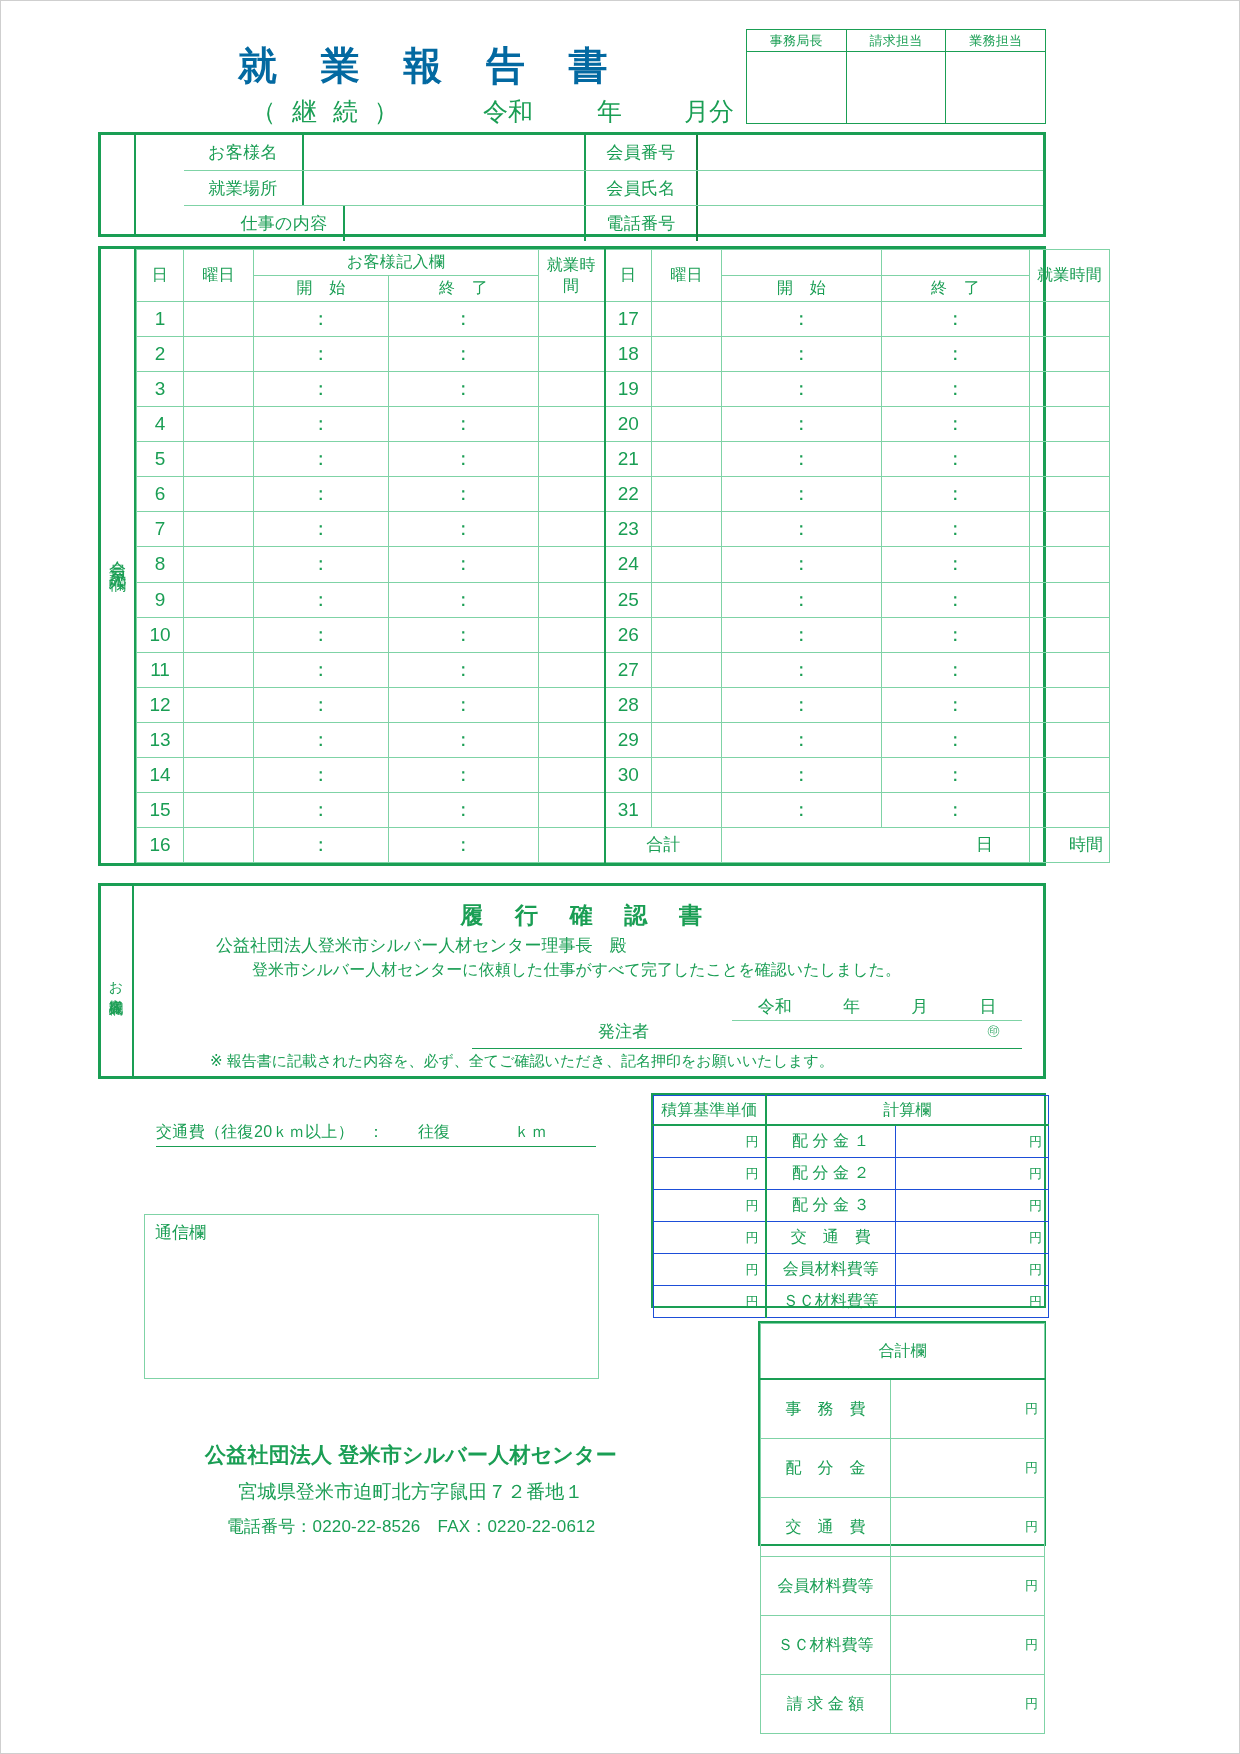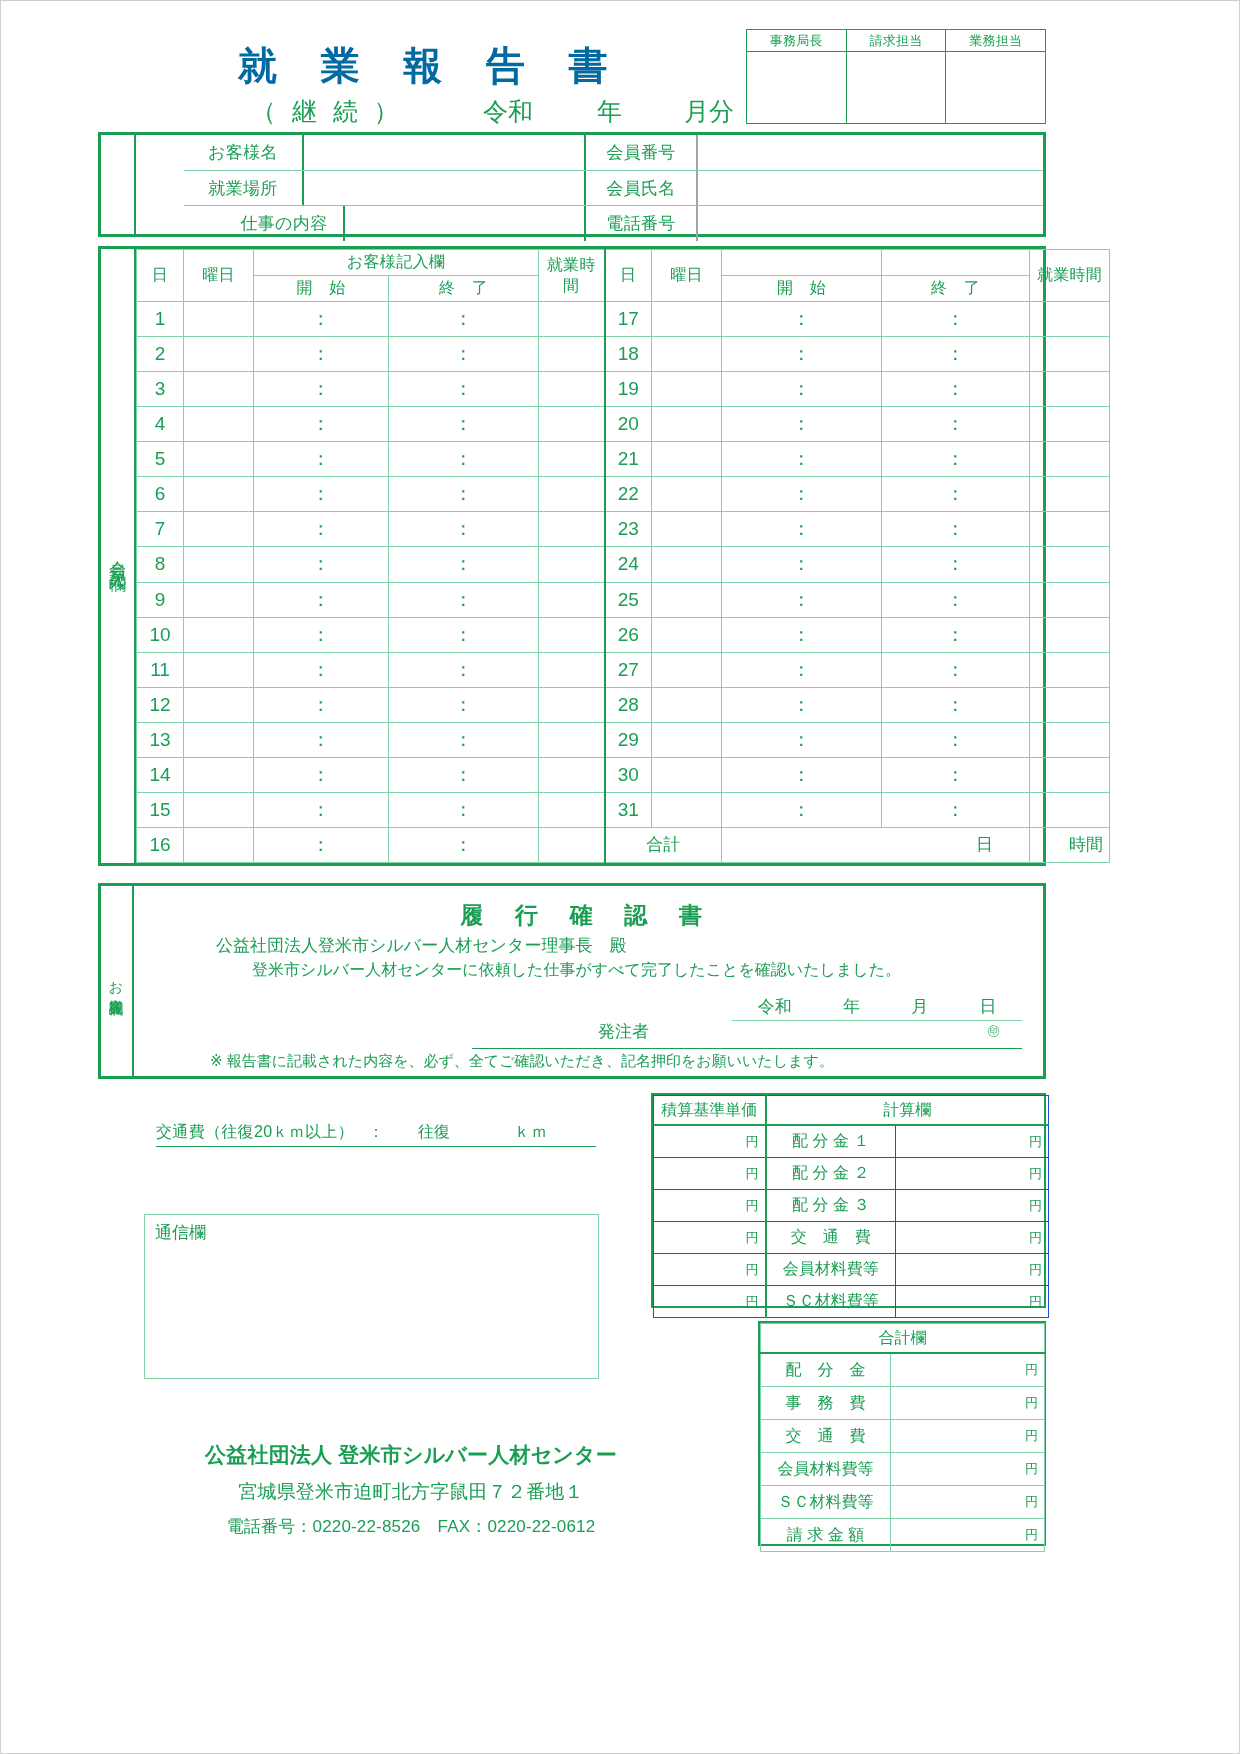--- a/index.html
+++ b/index.html
@@ -59,21 +59,21 @@
   }
   .cust-row{position:absolute;left:8px;right:0;height:35px;display:flex;margin-left:40px;}
   .cust-row.r2,.cust-row.r3{border-top:1px solid #7fd3a6;}
   .cust-lbl{
     width:118px;border-right:2px solid #1a9e54;
     display:flex;align-items:center;justify-content:center;
     font-size:17px;letter-spacing:.02em;
   }
   .cust-val{flex:1;}
   .cust-lbl2{
-    width:110px;border-left:2px solid #1a9e54;border-right:2px solid #a3a3a3;
+    width:110px;border-left:2px solid #1a9e54;border-right:2px solid #15803d;
     display:flex;align-items:center;justify-content:center;
     font-size:17px;letter-spacing:.02em;
   }
   .cust-val2{width:345px;}
   
   #att-outer{
     left:97px;top:245px;width:948px;height:620px;
     border:3px solid #1a9e54;
   }
   #att-side{
@@ -165,21 +165,21 @@
   table.calc .thickR2{border-right:2px solid #1a9e54;}
   
   #totals{
     left:757px;top:1320px;width:288px;height:225px;
     border:2px solid #1a9e54;
   }
   table.tot{
     width:100%;height:100%;border-collapse:collapse;table-layout:fixed;
     font-size:16px;color:#1a9e54;
   }
-  table.tot td{border:1px solid #7fd3a6;padding:0;vertical-align:middle;}
+  table.tot td{border:1px solid #7fd3a6;padding:13px;vertical-align:middle;}
   table.tot .hd{height:28px;text-align:center;border-bottom:2px solid #1a9e54;}
   table.tot .nm{text-align:center;font-size:16px;}
   table.tot .unit{text-align:right;padding-right:6px;font-size:13px;}
   
   #footer{left:130px;top:1440px;width:560px;text-align:center;}
   #f-org{font-size:21px;font-weight:bold;letter-spacing:.01em;margin-bottom:10px;}
   #f-addr{font-size:19px;letter-spacing:.01em;margin-bottom:10px;}
   #f-tel{font-size:17px;letter-spacing:.01em;}
 </style>
 </head>
@@ -563,25 +563,25 @@
           <col style="width:130px">
           <col style="width:154px">
         </colgroup>
       <thead>
         <tr>
           <td class="hd" colspan="2">合計欄</td>
         </tr>
       </thead>
       <tbody id="tot-body">
           <tr>
+            <td class="nm" style="height: 32px;">事　務　費</td>
+            <td class="unit">円</td>
+          </tr>
+          <tr>
             <td class="nm" style="height: 32px;">配　分　金</td>
-            <td class="unit">円</td>
-          </tr>
-          <tr>
-            <td class="nm" style="height: 32px;">事　務　費</td>
             <td class="unit">円</td>
           </tr>
           <tr>
             <td class="nm" style="height: 32px;">交　通　費</td>
             <td class="unit">円</td>
           </tr>
           <tr>
             <td class="nm" style="height: 32px;">会員材料費等</td>
             <td class="unit">円</td>
           </tr>

